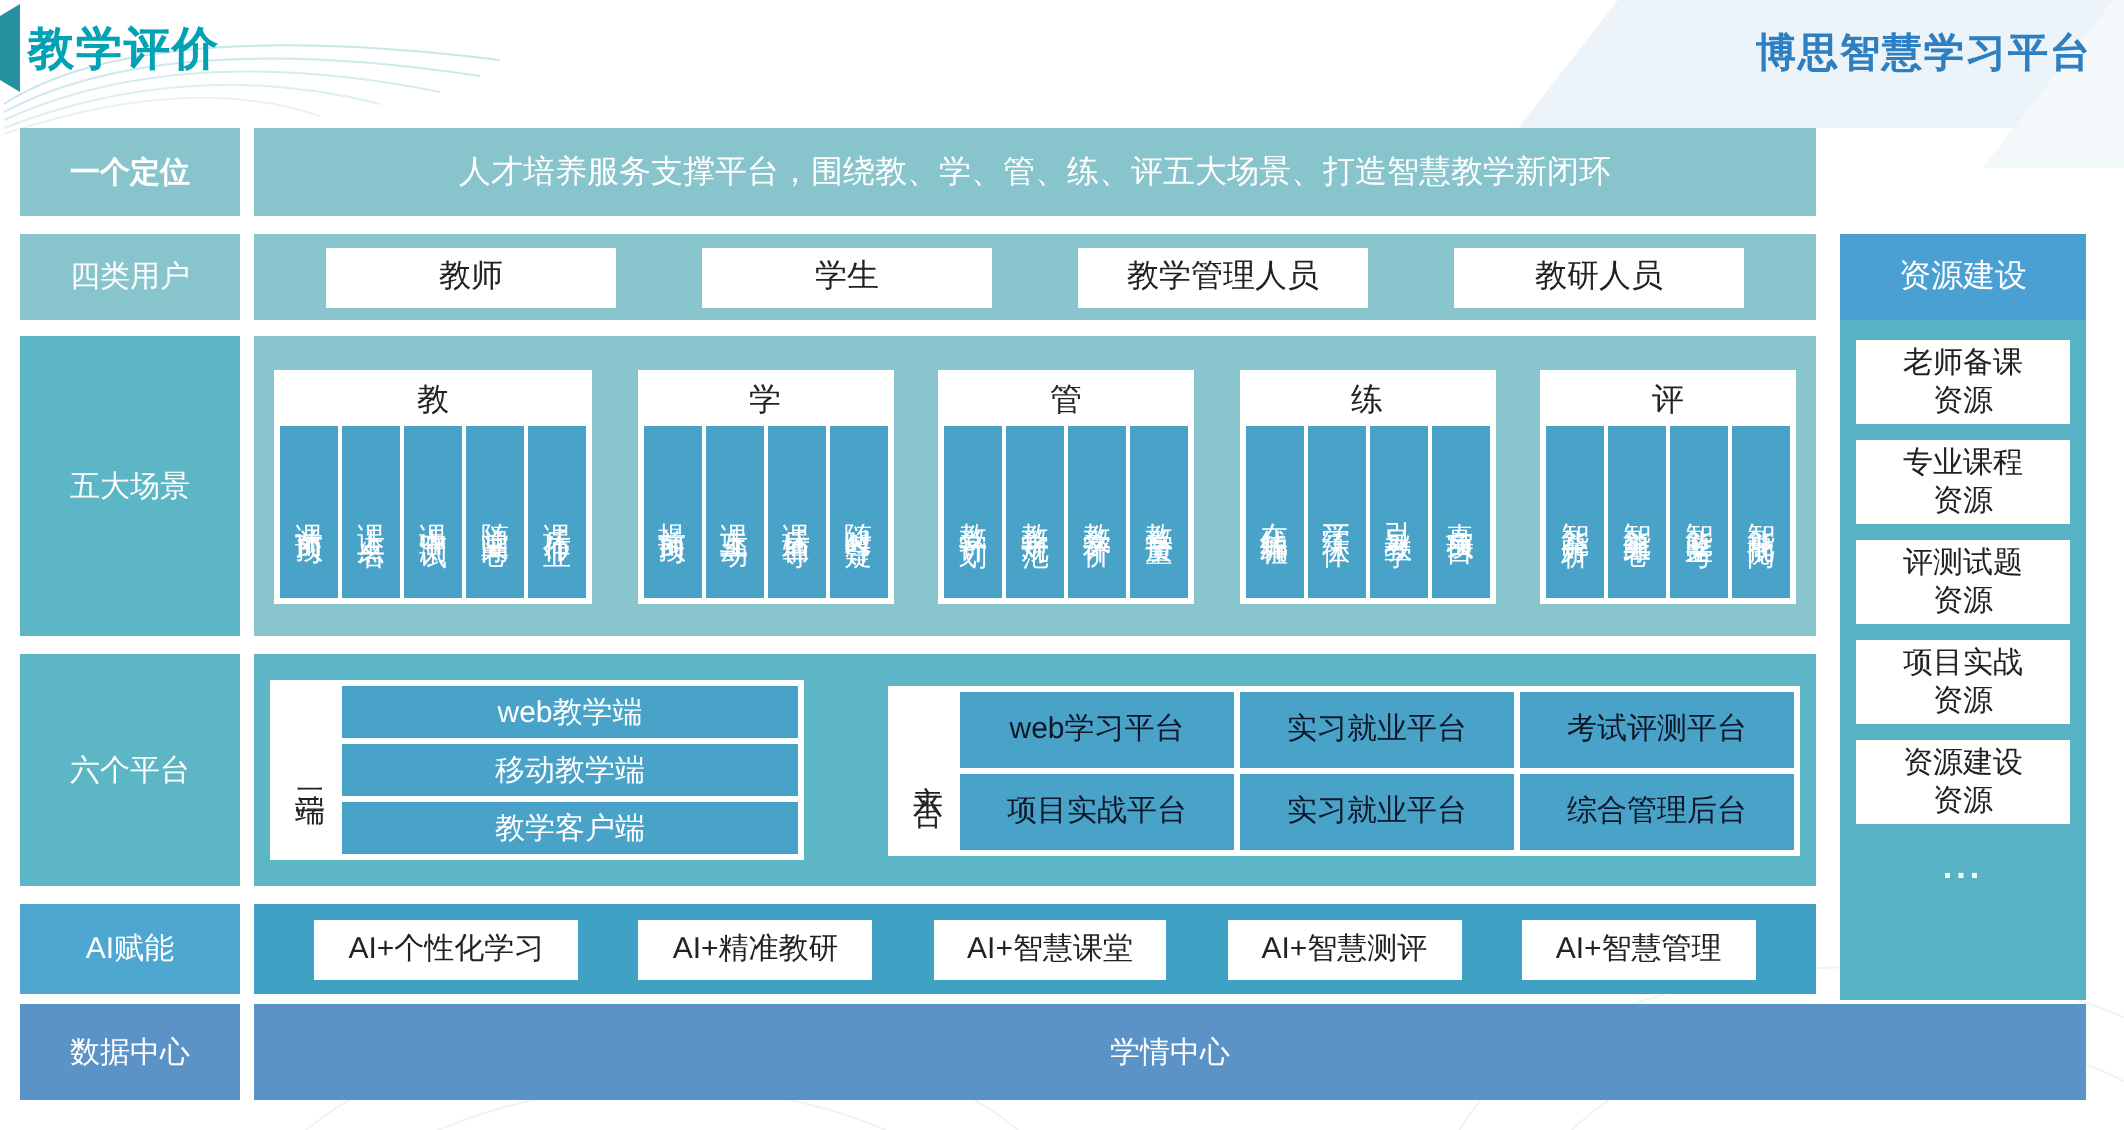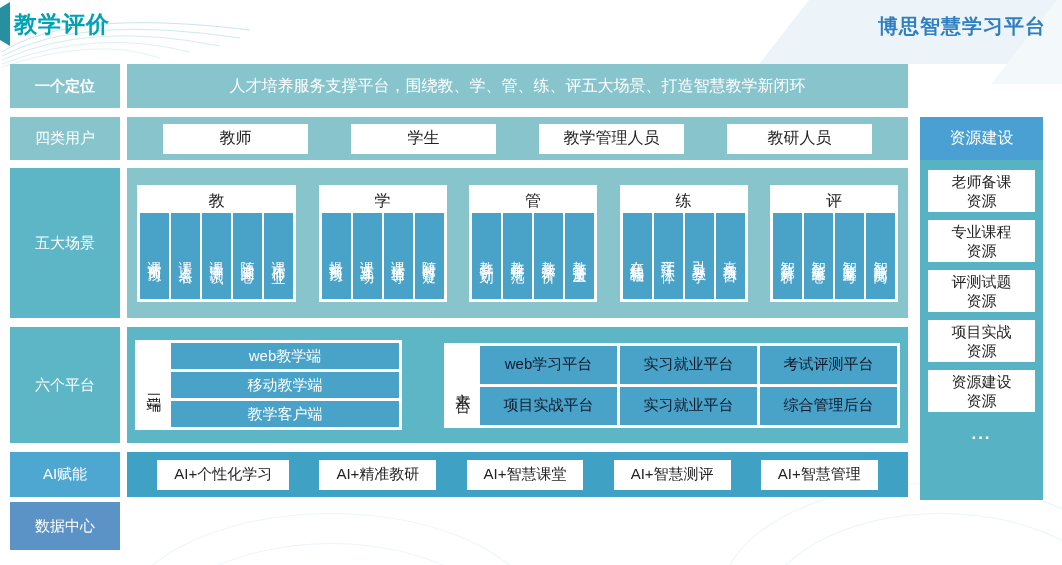--- a/index.html
+++ b/index.html
@@ -224,20 +224,21 @@
         <div class="ai-box">AI+智慧课堂</div>
         <div class="ai-box">AI+智慧测评</div>
         <div class="ai-box">AI+智慧管理</div>
       </div>
     </div>
 
   </div>
 
   <div class="bottom-row">
     <div class="rlabel c-data" style="flex:0 0 110px;">数据中心</div>
+    <div class="rcontent data-text c-data">学情中心</div>
   </div>
 
   <div class="rescol">
     <div class="res-header">资源建设</div>
     <div class="res-body">
       <div class="res-item">老师备课
 资源</div>
       <div class="res-item">专业课程
 资源</div>
       <div class="res-item">评测试题

